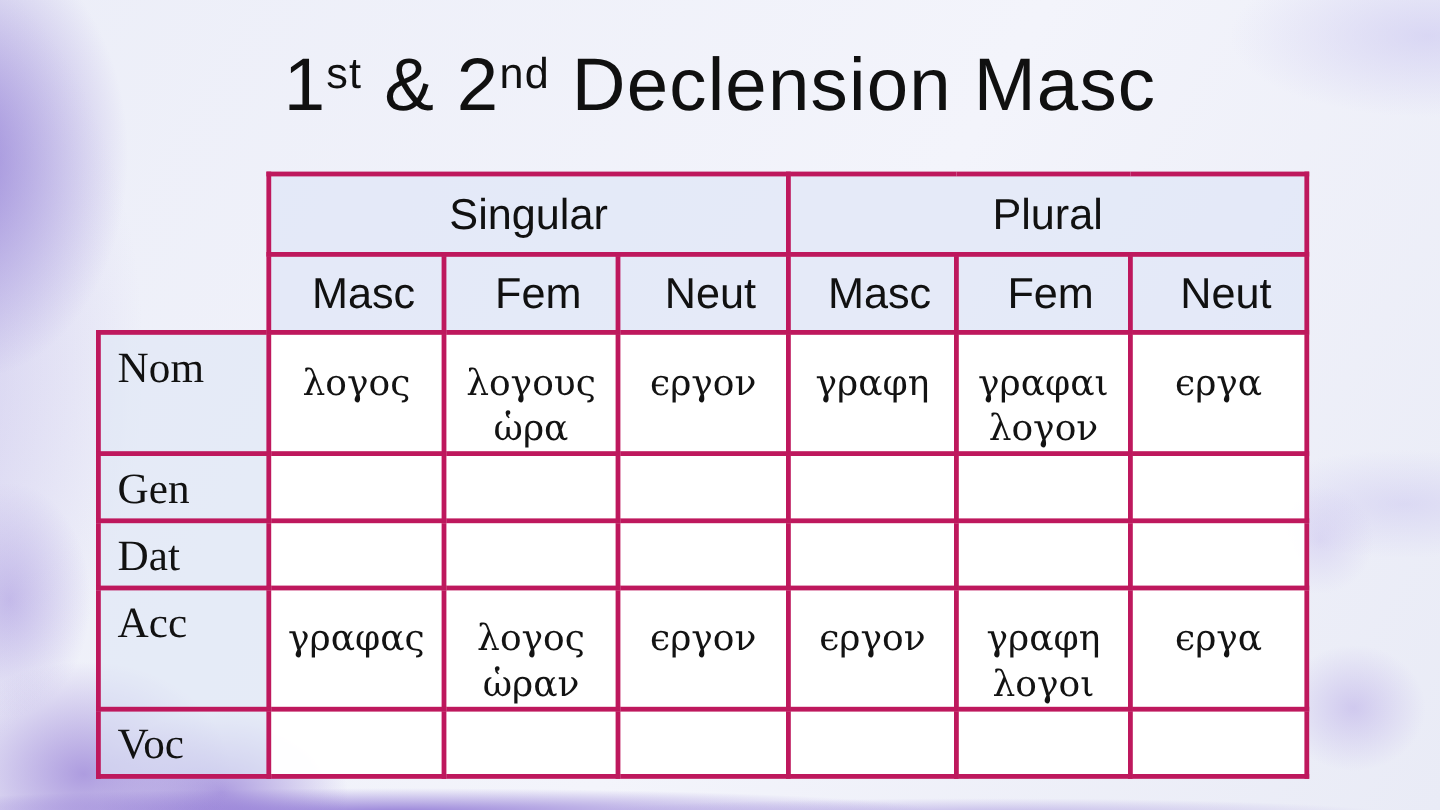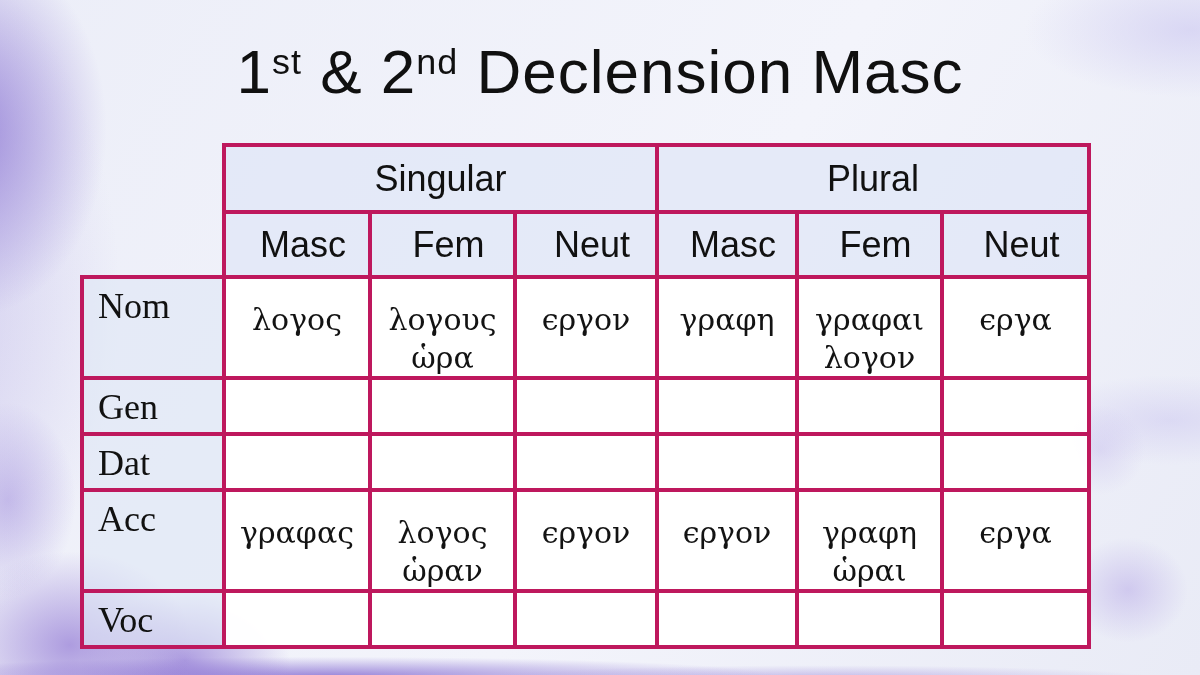--- a/index.html
+++ b/index.html
@@ -177,21 +177,21 @@
             <div>ὡραν</div>
           </td>
           <td class="greek">
             <div>ϵργον</div>
           </td>
           <td class="greek">
             <div>ϵργον</div>
           </td>
           <td class="greek">
             <div>γραφη</div>
-            <div>ὡραι</div>
+            <div>λογοι</div>
           </td>
           <td class="greek">
             <div>ϵργα</div>
           </td>
         </tr>
         <tr class="short">
           <td class="rowlabel">Voc</td>
           <td class="greek"></td>
           <td class="greek"></td>
           <td class="greek"></td>

